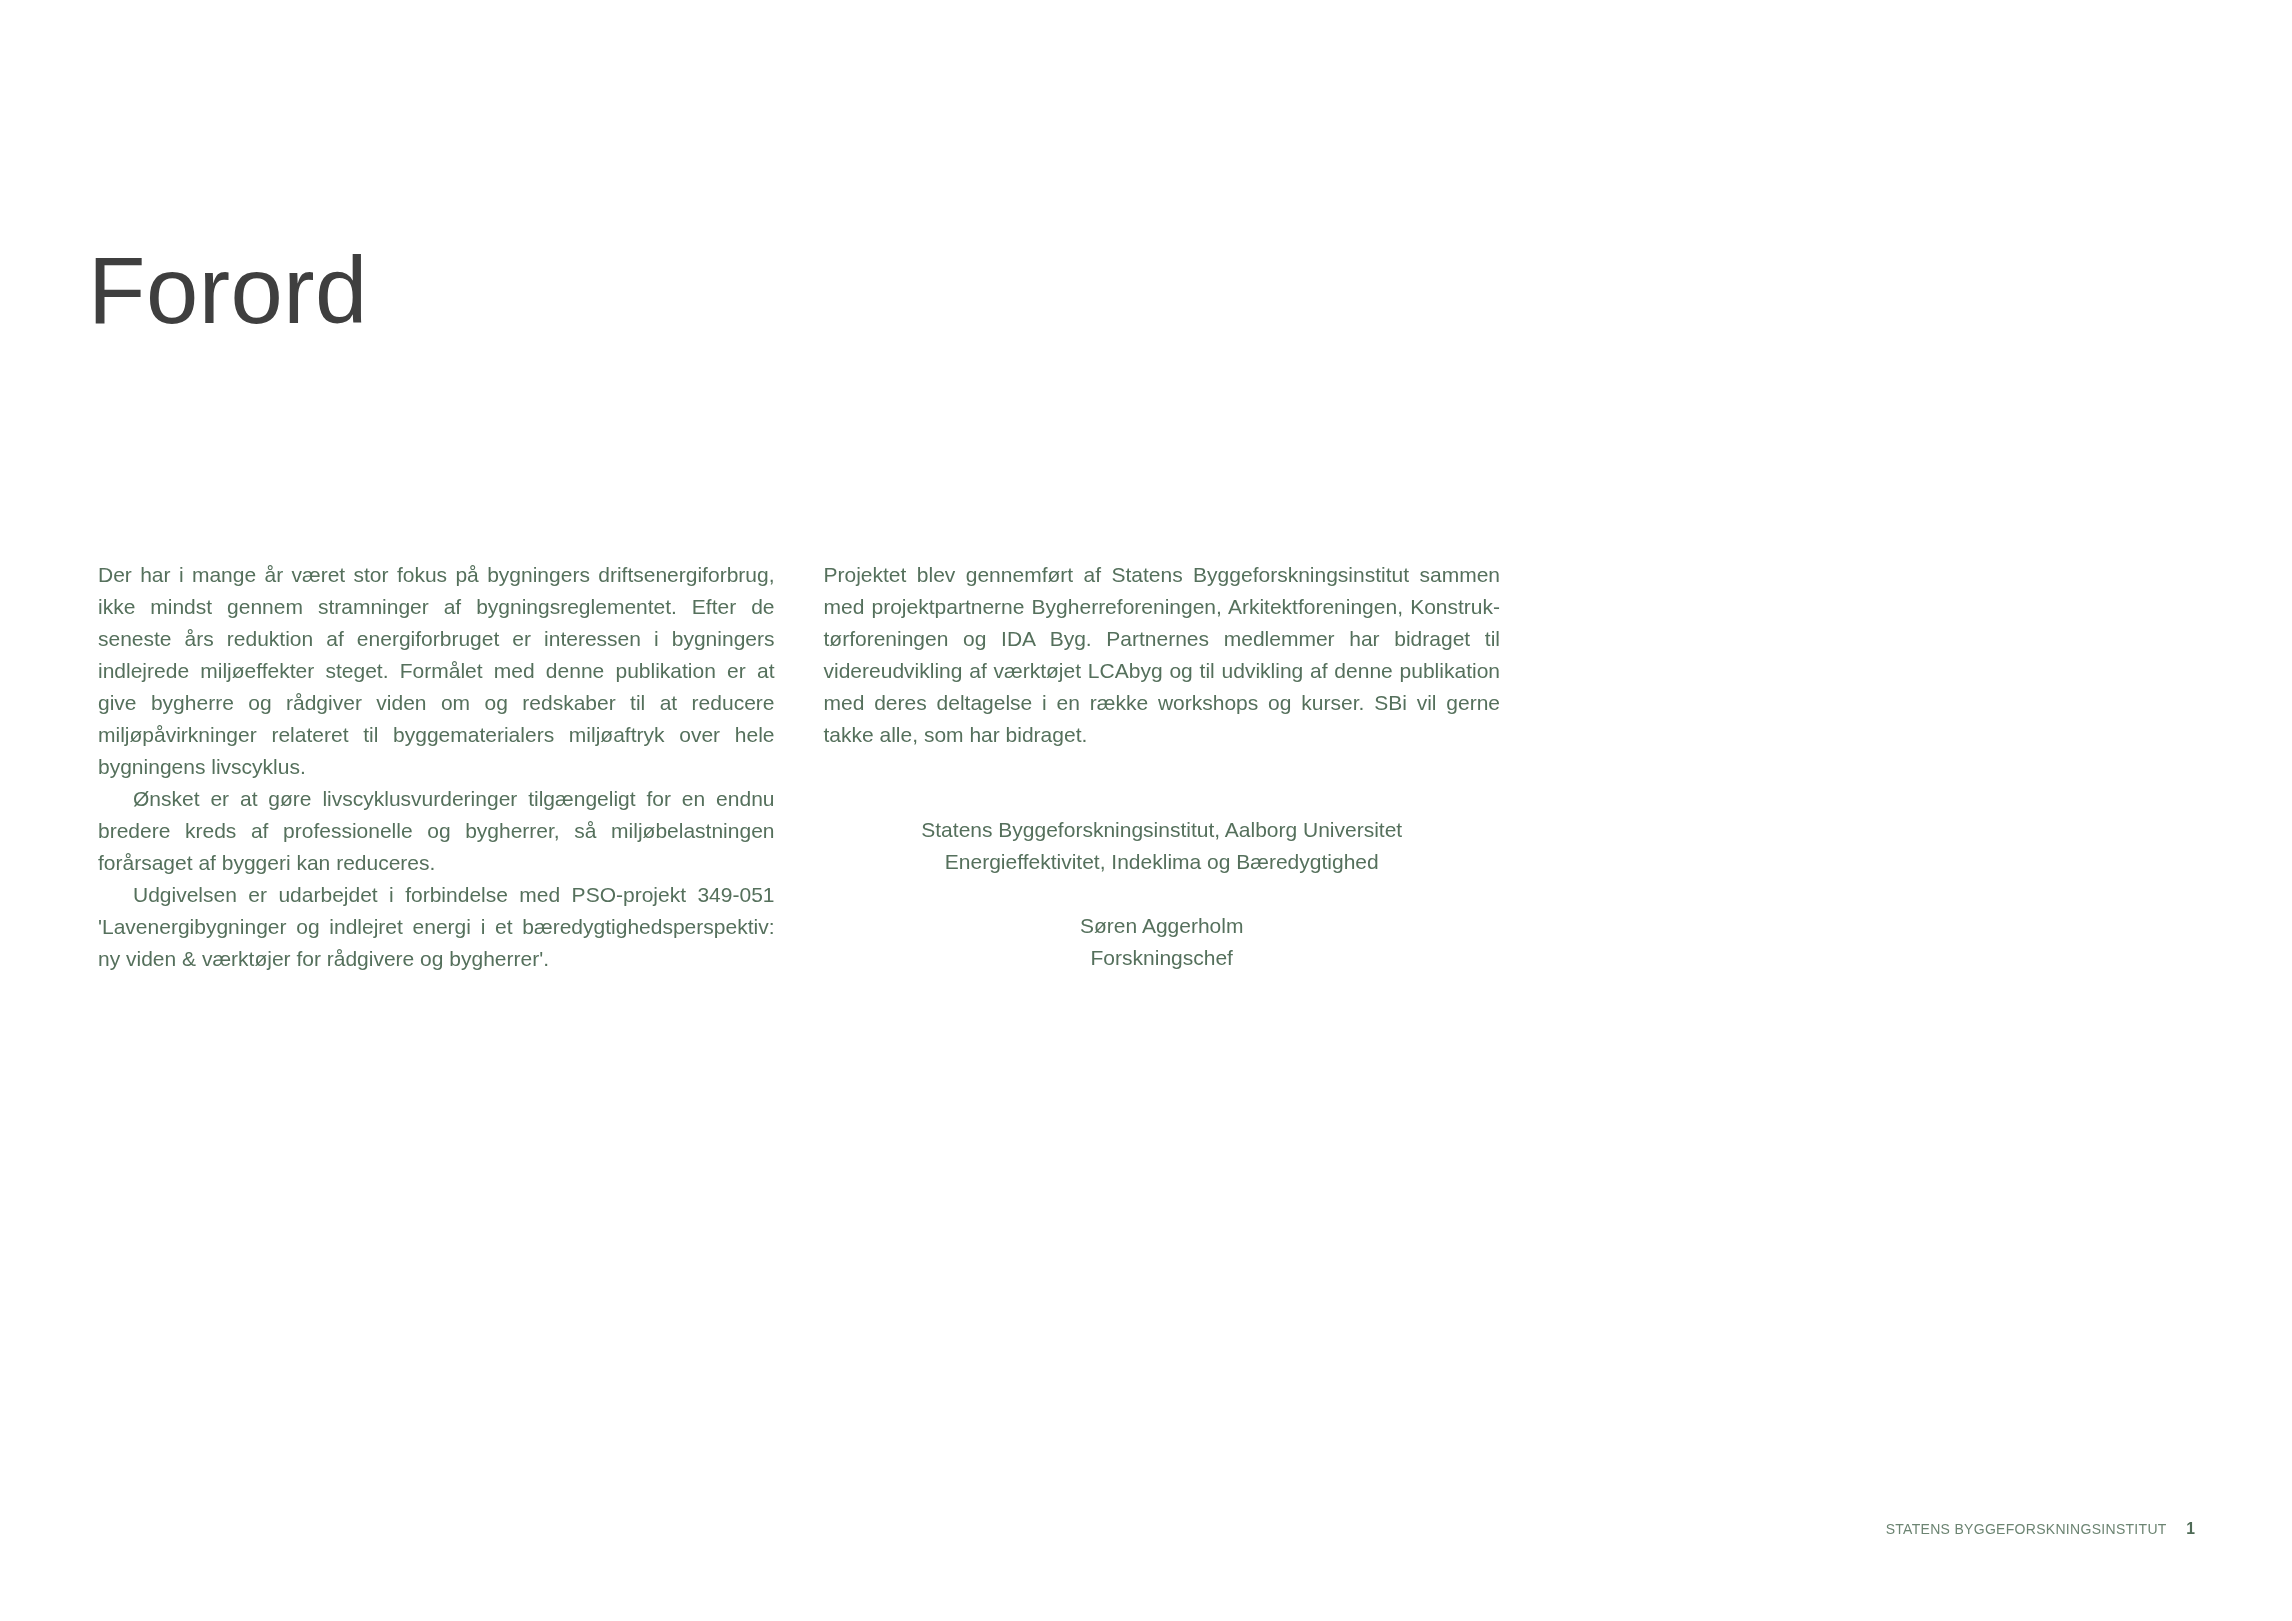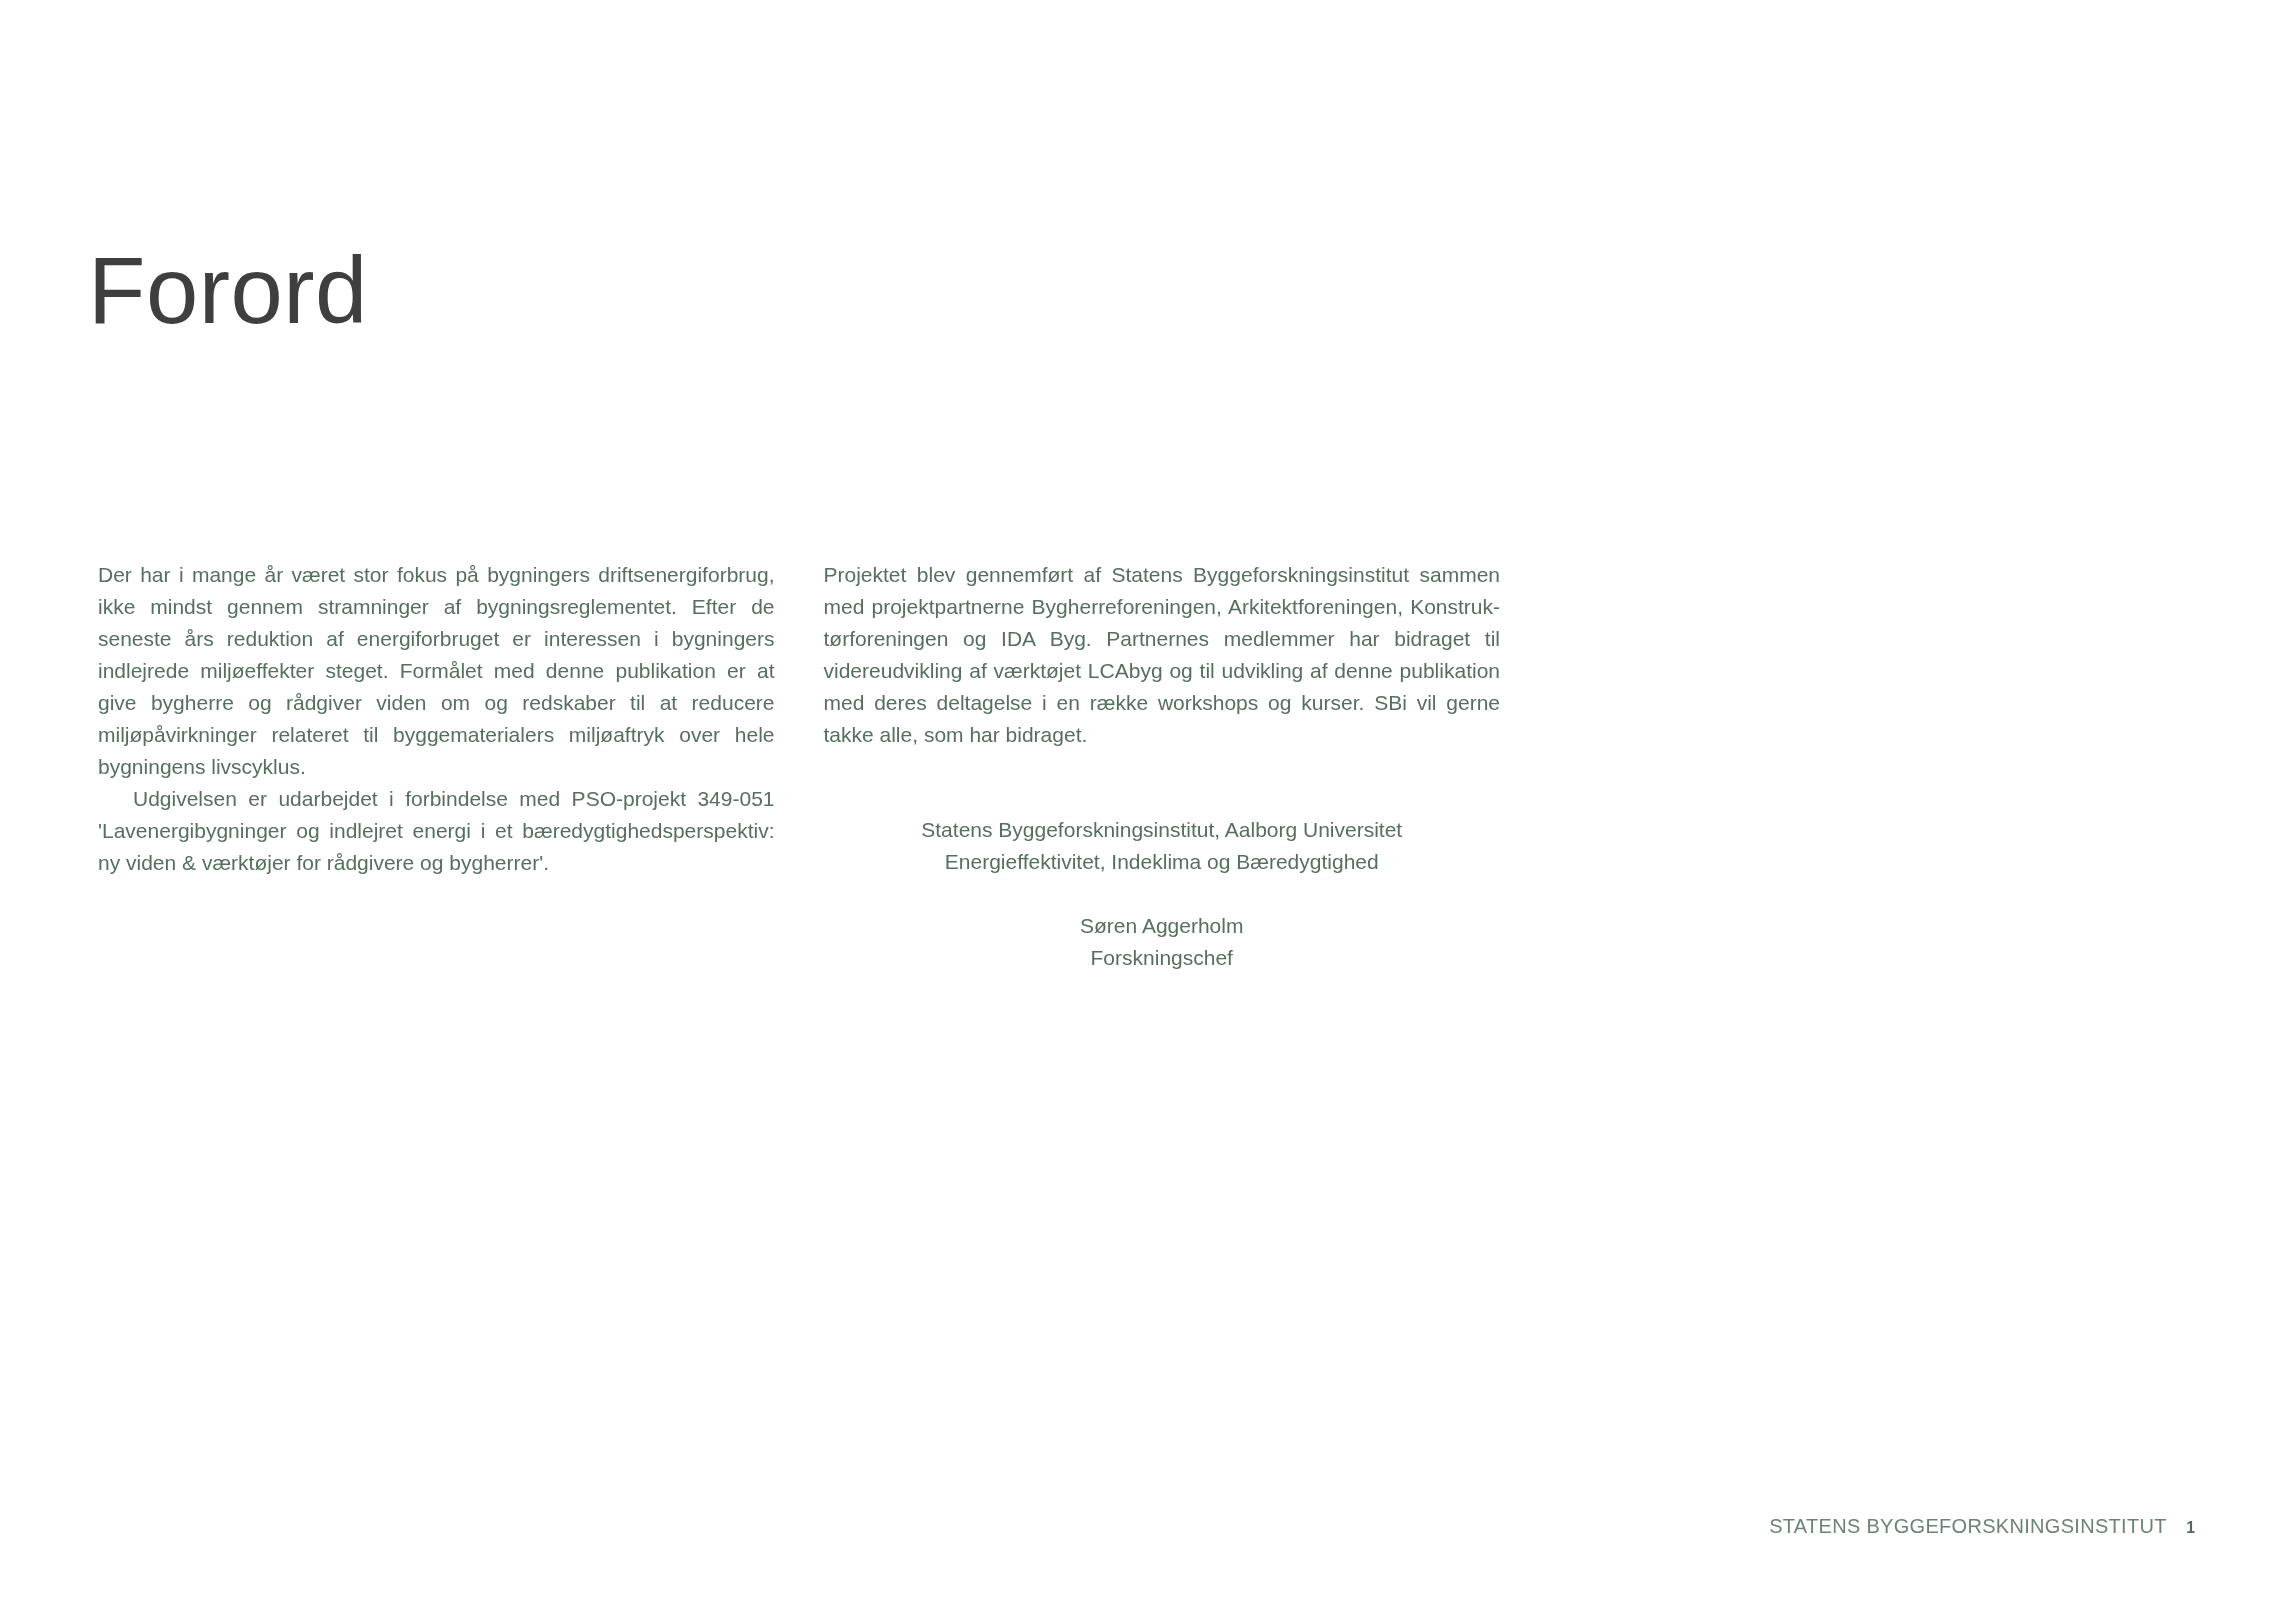--- a/index.html
+++ b/index.html
@@ -77,21 +77,21 @@
   .footer {
     position: absolute;
     right: 98px;
     bottom: 83px;
     display: flex;
     align-items: baseline;
     gap: 19.6px;
   }
 
   .footer-label {
-    font-size: 20px;
+    font-size: 14px;
     letter-spacing: 0.3px;
     color: #6c8472;
   }
 
   .footer-page {
     font-size: 15.7px;
     font-weight: bold;
     color: #4f6b57;
   }
 </style>
@@ -99,20 +99,21 @@
 <body>
 
 <div class="page">
 
   <h1 class="page-title">Forord</h1>
 
   <div class="columns">
 
     <div class="col left">
       <p>Der har i mange år været stor fokus på bygningers driftsenergiforbrug, ikke mindst gennem stramninger af bygningsreglementet. Efter de seneste års reduktion af energiforbruget er interessen i bygningers indlejrede miljøeffekter steget. Formålet med denne publikation er at give bygherre og rådgiver viden om og redskaber til at reducere miljøpåvirkninger relateret til byggematerialers miljøaftryk over hele bygningens livscyklus.</p>
+      <p class="indent">Ønsket er at gøre livscyklusvurderinger tilgængeligt for en endnu bredere kreds af professionelle og bygherrer, så miljøbelastningen forårsaget af byggeri kan reduceres.</p>
       <p class="indent">Udgivelsen er udarbejdet i forbindelse med PSO-projekt 349-051 'Lavenergibygninger og indlejret energi i et bæredygtighedsperspektiv: ny viden &amp; værktøjer for rådgivere og bygherrer'.</p>
     </div>
 
     <div class="col right">
       <p class="tight">Projektet blev gennemført af Statens Byggeforskningsinstitut sammen med projektpartnerne Bygherreforeningen, Arkitektforeningen, Konstruk-tørforeningen og IDA Byg. Partnernes medlemmer har bidraget til videreudvikling af værktøjet LCAbyg og til udvikling af denne publikation med deres deltagelse i en række workshops og kurser. SBi vil gerne takke alle, som har bidraget.</p>
       <div class="spacer-lg"></div>
       <p class="block">Statens Byggeforskningsinstitut, Aalborg Universitet</p>
       <p class="block">Energieffektivitet, Indeklima og Bæredygtighed</p>
       <div class="spacer-md"></div>
       <p class="block">Søren Aggerholm</p>

